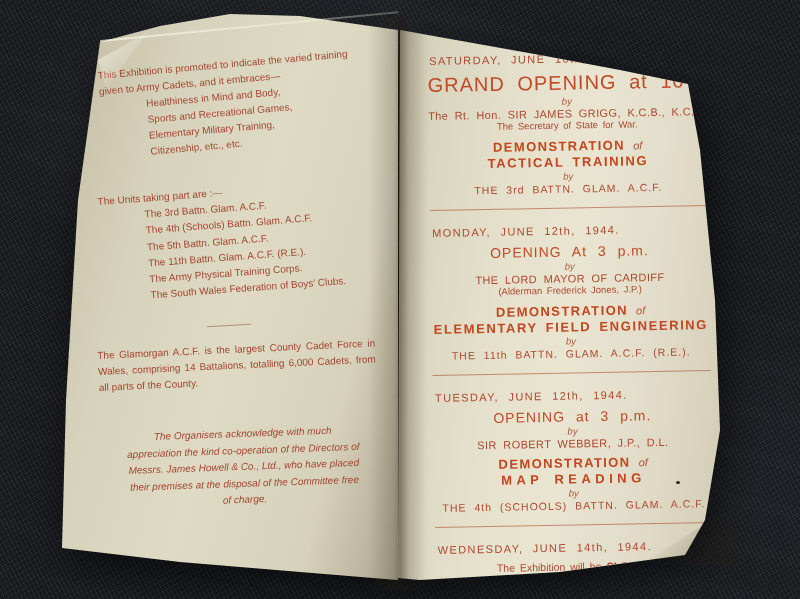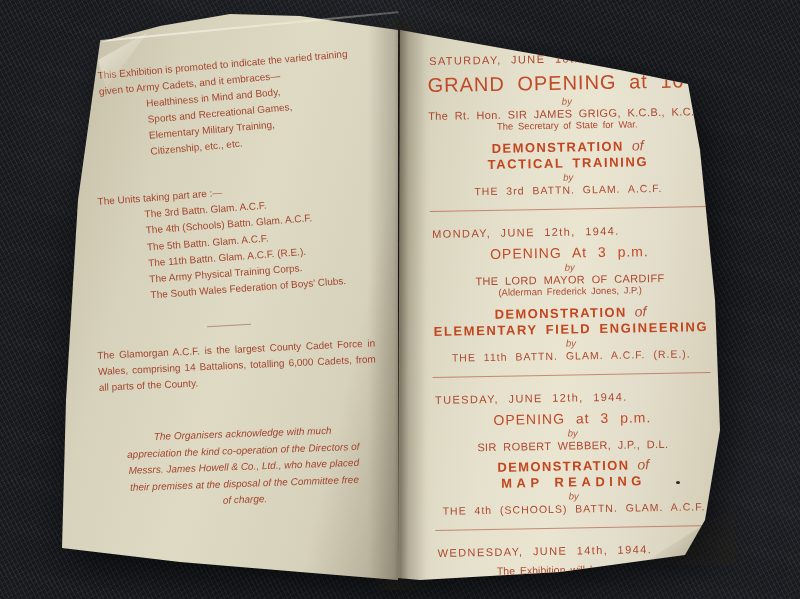--- a/index.html
+++ b/index.html
@@ -60,21 +60,21 @@
   .lp-ack{transform:rotate(-2deg);transform-origin:left top;font-style:italic;font-size:10px;line-height:1.65;margin:34px 0 0 28px;width:235px;text-align:center;}
 
   
   .rp-content{position:absolute;left:32px;top:30px;width:278px;color:#ad4830;transform:rotate(-1deg);transform-origin:left top;}
   .rp-content .date{font-size:11px;letter-spacing:1.4px;word-spacing:5px;text-align:left;margin:0 0 7px 2px;}
   .rp-content .headline{font-size:20px;letter-spacing:1px;word-spacing:6px;text-align:center;color:#c04a28;margin-bottom:1px;white-space:nowrap;}
   .rp-content .by{font-style:italic;font-size:9.5px;text-align:center;margin:1px 0;color:#b05a40;}
   .rp-content .speaker{font-size:11px;letter-spacing:0.4px;word-spacing:3px;text-align:center;white-space:nowrap;}
   .rp-content .note{font-size:9.5px;word-spacing:2px;text-align:center;margin-bottom:8px;}
   .rp-content .demo{font-weight:bold;font-size:13px;letter-spacing:1.4px;word-spacing:3px;text-align:center;color:#c2461f;margin-top:6px;}
-  .rp-content .demo .of{font-weight:normal;font-style:italic;font-size:14px;letter-spacing:0;color:#b05438;}
+  .rp-content .demo .of{font-weight:normal;font-style:italic;font-size:11px;letter-spacing:0;color:#b05438;}
   .rp-content .subject{font-weight:bold;font-size:13px;letter-spacing:1.6px;word-spacing:3px;text-align:center;color:#c2461f;margin-top:1px;white-space:nowrap;}
   .rp-content .subject.spread{letter-spacing:4.5px;}
   .rp-content .unit{font-size:10.5px;letter-spacing:1px;word-spacing:4px;text-align:center;margin-top:1px;}
   .rp-content .rule{border:none;border-top:1px solid rgba(170,62,36,0.55);margin:13px 0 16px 0;}
   .rp-content .closing-note{font-size:10.5px;word-spacing:2px;text-align:center;margin-top:3px;}
   .rp-content .closed{font-weight:bold;}
   .ink-speck{position:absolute;left:676px;top:481px;width:4px;height:3px;background:#2a2420;border-radius:50%;}
 </style>
 </head>
 <body>

